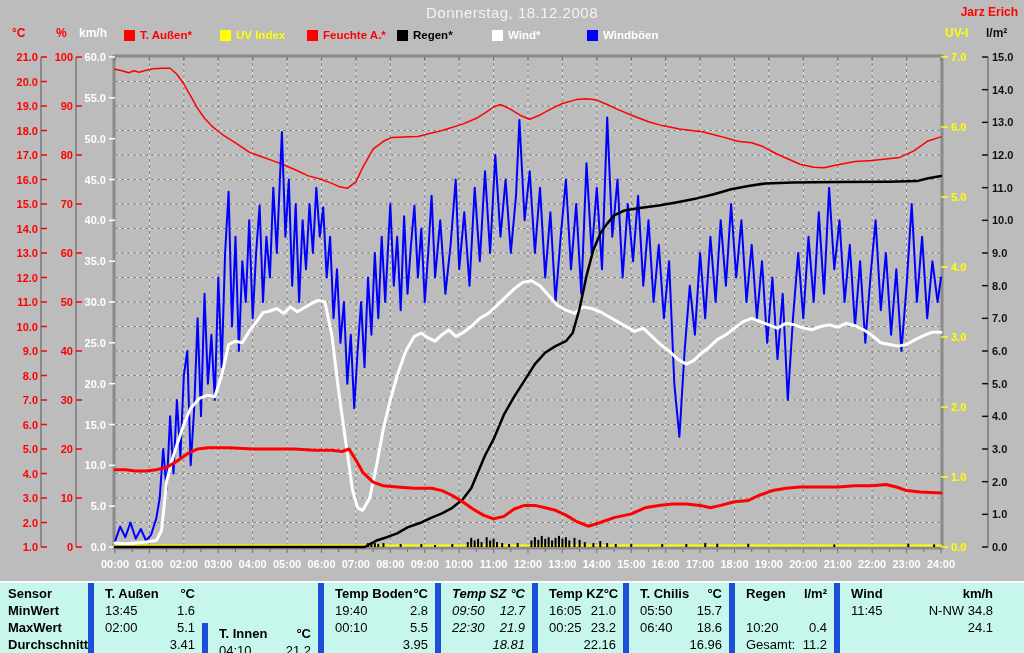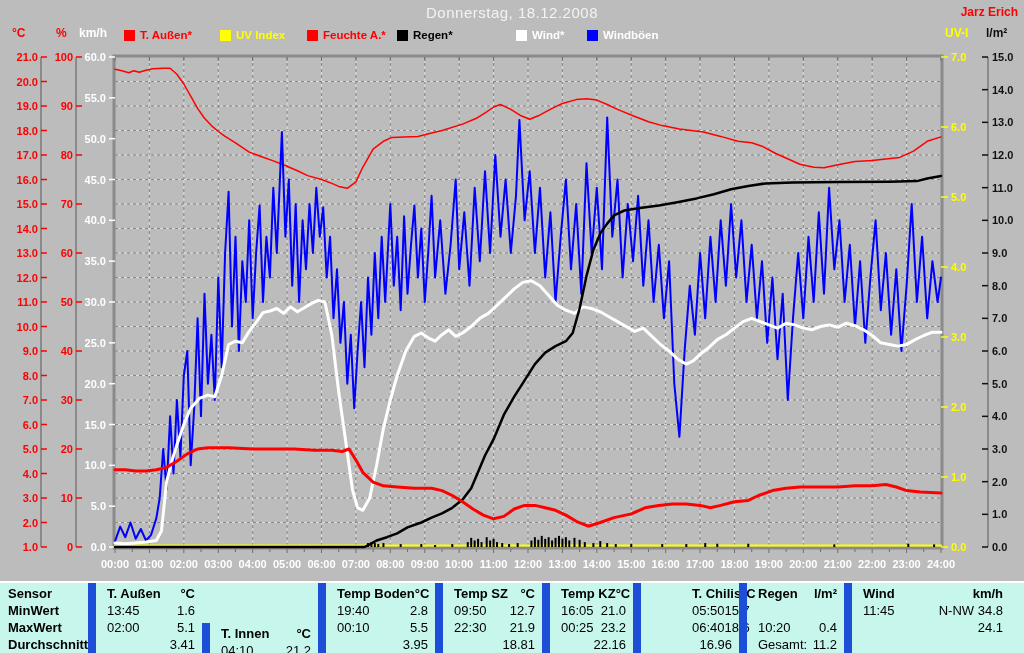--- a/index.html
+++ b/index.html
@@ -12,21 +12,21 @@
   #unit-pct{top:26px;left:56px;color:#ff0000;}
   #unit-kmh{top:26px;left:79px;color:#ffffff;}
   #unit-uvi{top:26px;left:945px;color:#ffff00;}
   #unit-lm2{top:26px;left:986px;color:#111111;}
   #legend{top:29px;left:0;width:1024px;height:14px;position:absolute;}
   .legend-item{position:absolute;top:0;display:flex;align-items:center;gap:5px;font-size:11.5px;font-weight:bold;}
   .legend-swatch{width:11px;height:11px;display:inline-block;flex:0 0 auto;}
   
   #sensor-table{position:absolute;top:581px;left:0;width:1024px;height:72px;background:#c7f6ec;border-top:2px solid #ffffff;display:flex;box-sizing:border-box;}
   .tcol{box-sizing:border-box;height:100%;padding-top:2px;}
-  .tcol + .tcol{border-left:8px solid #1d4ed8;}
+  .tcol + .tcol{border-left:6px solid #1d4ed8;}
   .trow{height:17px;line-height:17px;display:flex;justify-content:space-between;white-space:nowrap;font-size:13px;color:#000;}
   .trow .lft{padding-left:11px;}
   .trow .rgt{padding-right:7px;text-align:right;}
   .hdr{font-weight:bold;}
   .lbl{font-weight:bold;padding-left:8px;}
 </style>
 </head>
 <body>
 
 <div id="app">
@@ -50,21 +50,21 @@
         <span>UV Index</span>
       </div>
       <div class="legend-item" style="left: 307px; color: rgb(255, 0, 0); text-align: right;">
         <span class="legend-swatch" style="background: rgb(255, 0, 0);"></span>
         <span>Feuchte A.*</span>
       </div>
       <div class="legend-item" style="left: 397px; color: rgb(0, 0, 0);">
         <span class="legend-swatch" style="background: rgb(0, 0, 0);"></span>
         <span>Regen*</span>
       </div>
-      <div class="legend-item" style="left: 516px; color: rgb(255, 255, 255);">
+      <div class="legend-item" style="left: 492px; color: rgb(255, 255, 255);">
         <span class="legend-swatch" style="background: rgb(255, 255, 255);"></span>
         <span>Wind*</span>
       </div>
       <div class="legend-item" style="left: 587px; color: rgb(255, 255, 255);">
         <span class="legend-swatch" style="background: rgb(0, 0, 255);"></span>
         <span>Windböen</span>
       </div>
     </div>
 
   <svg id="chart-svg" class="abs" style="top:0;left:0" width="1024" height="581">
@@ -539,21 +539,21 @@
         </div>
         <div class="trow ">
           <div class="lft">00:10</div>
           <div class="rgt">5.5</div>
         </div>
         <div class="trow ">
           <div class="lft"></div>
           <div class="rgt">3.95</div>
         </div>
       </div>
-      <div class="tcol" style="width: 107px;">
+      <div class="tcol" style="width: 97px; font-style: italic;">
         <div class="trow hdr">
           <div class="lft">Temp SZ</div>
           <div class="rgt">°C</div>
         </div>
         <div class="trow ">
           <div class="lft">09:50</div>
           <div class="rgt">12.7</div>
         </div>
         <div class="trow ">
           <div class="lft">22:30</div>
@@ -575,21 +575,21 @@
         </div>
         <div class="trow ">
           <div class="lft">00:25</div>
           <div class="rgt">23.2</div>
         </div>
         <div class="trow ">
           <div class="lft"></div>
           <div class="rgt">22.16</div>
         </div>
       </div>
-      <div class="tcol" style="width: 106px; padding-left: 40px;">
+      <div class="tcol" style="width: 106px;">
         <div class="trow hdr">
           <div class="lft">T. Chilis</div>
           <div class="rgt">°C</div>
         </div>
         <div class="trow ">
           <div class="lft">05:50</div>
           <div class="rgt">15.7</div>
         </div>
         <div class="trow ">
           <div class="lft">06:40</div>

